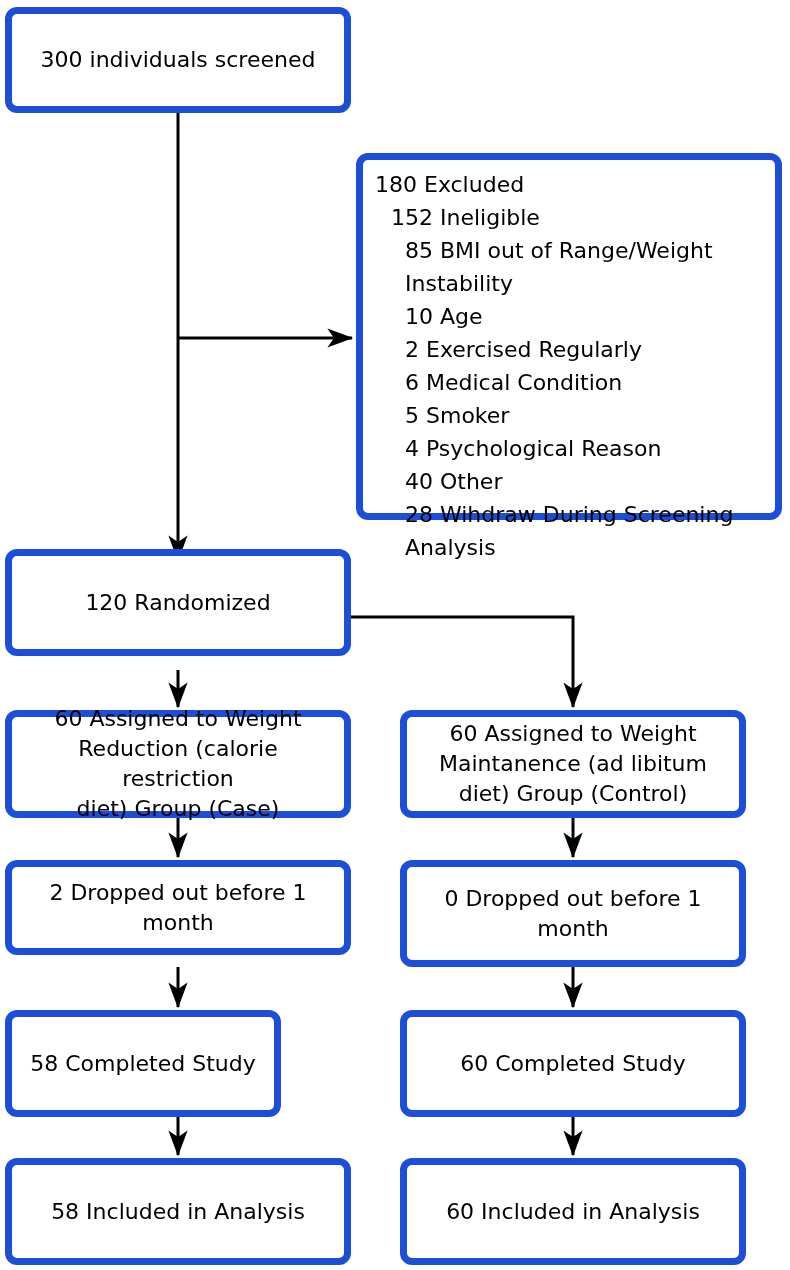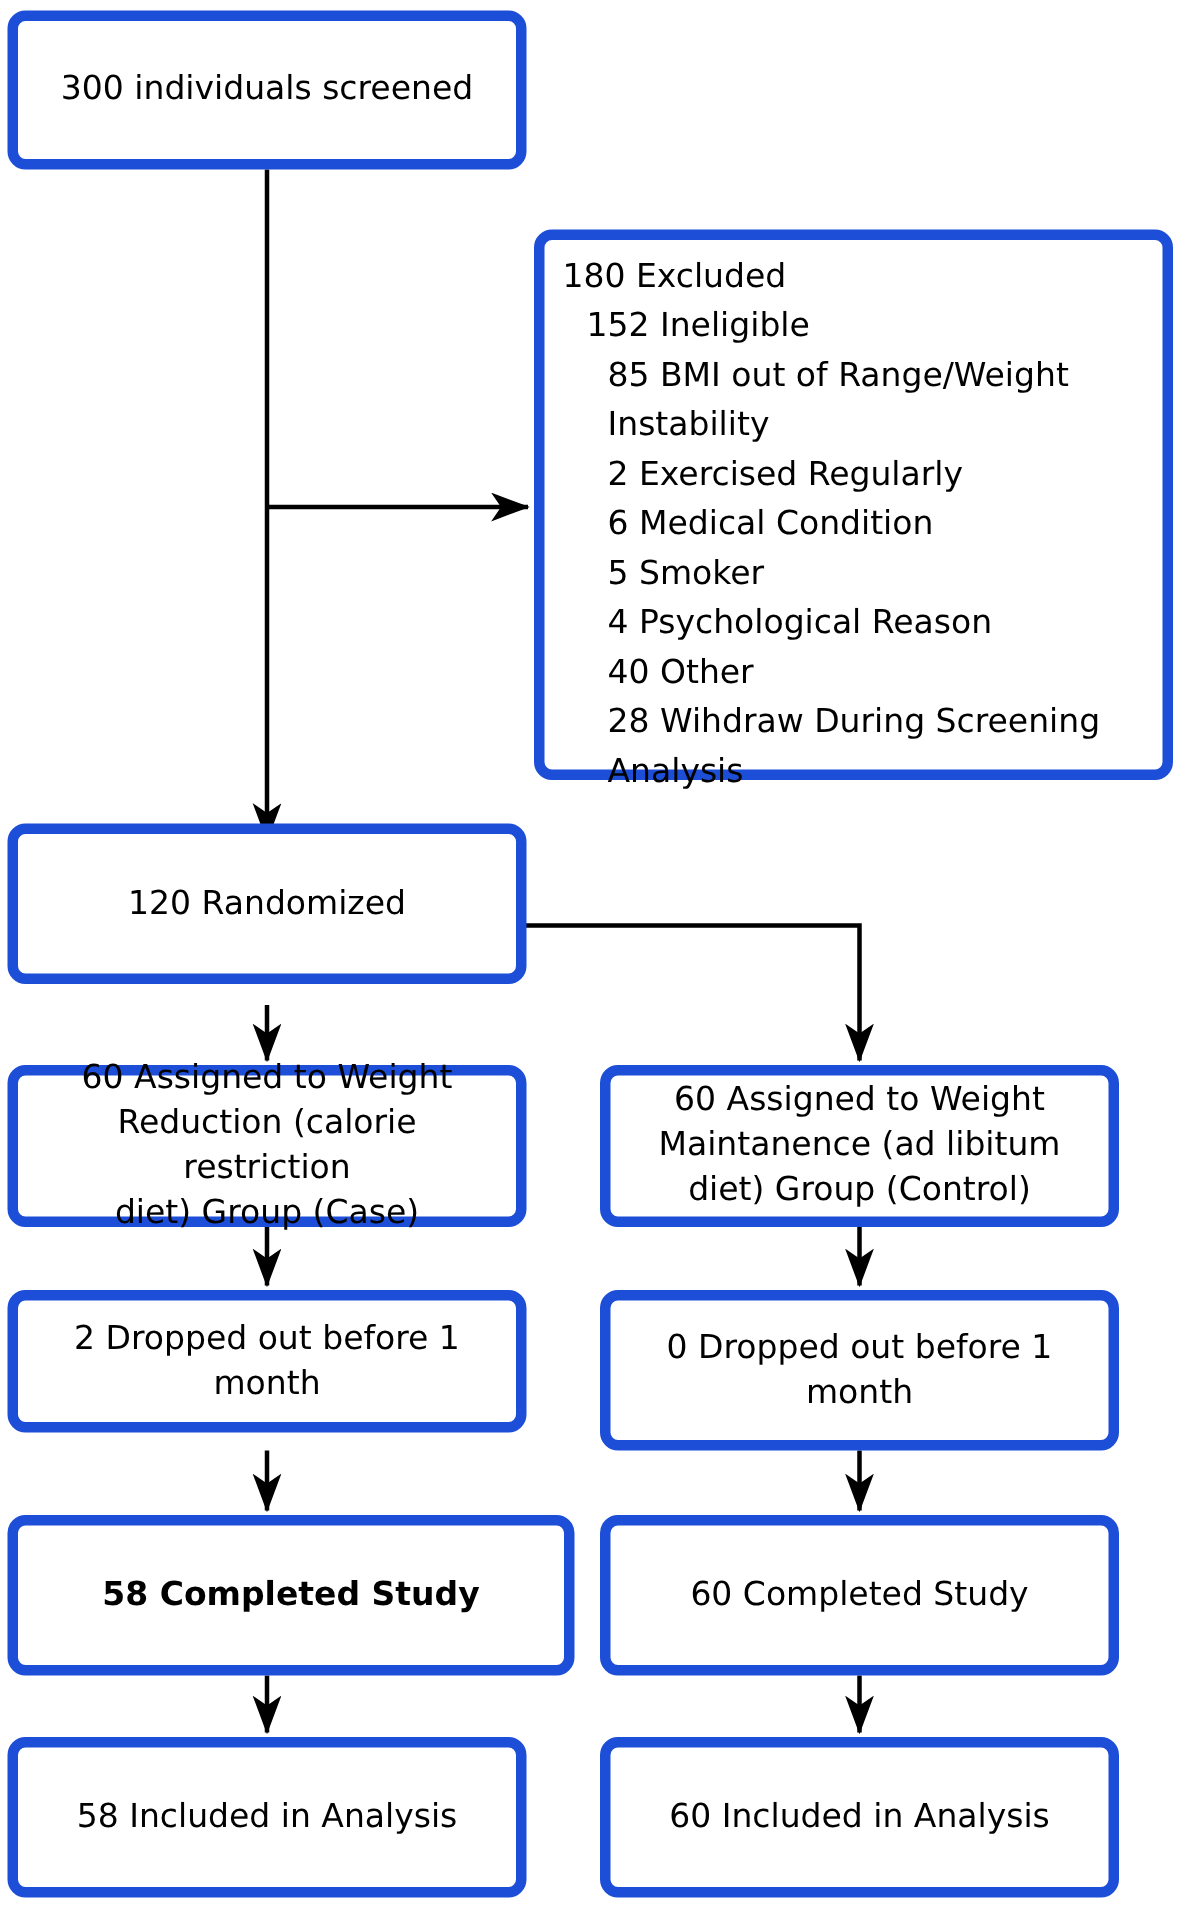--- a/index.html
+++ b/index.html
@@ -93,20 +93,21 @@
   <div class="node" style="left:5px; top:7px; width:346px; height:106px;">
     <span class="node-text">300 individuals screened</span>
   </div>
 
   <div class="node excl" style="left:356px; top:153px; width:426px; height:367px;">
     <span class="excl-list">
       <span class="excl-line ind0">180 Excluded</span>
       <span class="excl-line ind1">152 Ineligible</span>
       <span class="excl-line ind2">85 BMI out of Range/Weight</span>
       <span class="excl-line ind2">Instability</span>
+      <span class="excl-line ind2">10 Age</span>
       <span class="excl-line ind2">2 Exercised Regularly</span>
       <span class="excl-line ind2">6 Medical Condition</span>
       <span class="excl-line ind2">5 Smoker</span>
       <span class="excl-line ind2">4 Psychological Reason</span>
       <span class="excl-line ind2">40 Other</span>
       <span class="excl-line ind2">28 Wihdraw During Screening</span>
       <span class="excl-line ind2">Analysis</span>
     </span>
   </div>
 
@@ -127,21 +128,21 @@
   </div>
 
   <div class="node" style="left:5px; top:860px; width:346px; height:95px;">
     <span class="node-text">2 Dropped out before 1 month</span>
   </div>
 
   <div class="node" style="left:400px; top:860px; width:346px; height:107px;">
     <span class="node-text">0 Dropped out before 1 month</span>
   </div>
 
-  <div class="node" style="left:5px; top:1010px; width:378px; height:107px;font-weight:bold;">
+  <div class="node" style="left:5px; top:1010px; width:276px; height:107px;">
     <span class="node-text">58 Completed Study</span>
   </div>
 
   <div class="node" style="left:400px; top:1010px; width:346px; height:107px;">
     <span class="node-text">60 Completed Study</span>
   </div>
 
   <div class="node" style="left:5px; top:1158px; width:346px; height:107px;">
     <span class="node-text">58 Included in Analysis</span>
   </div>

